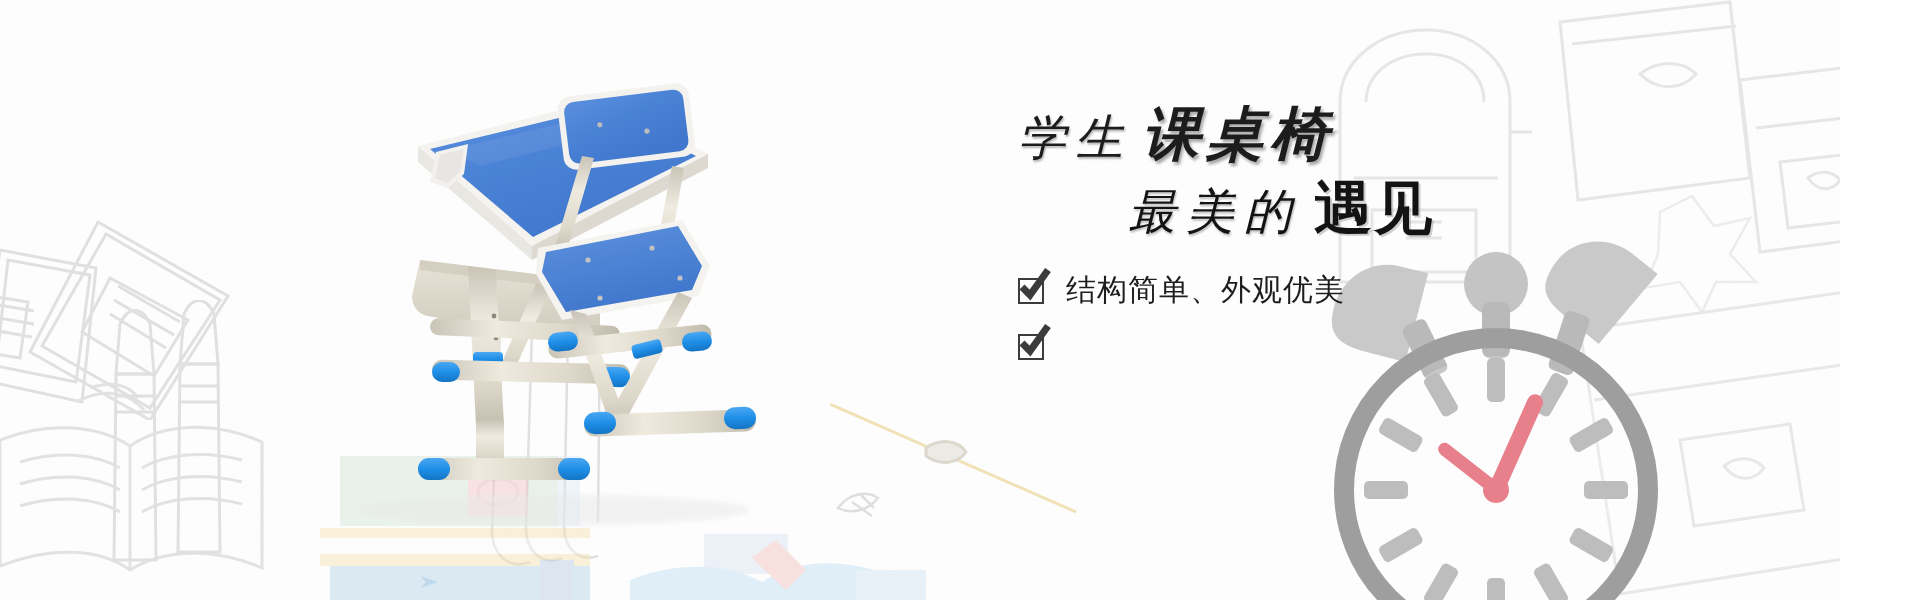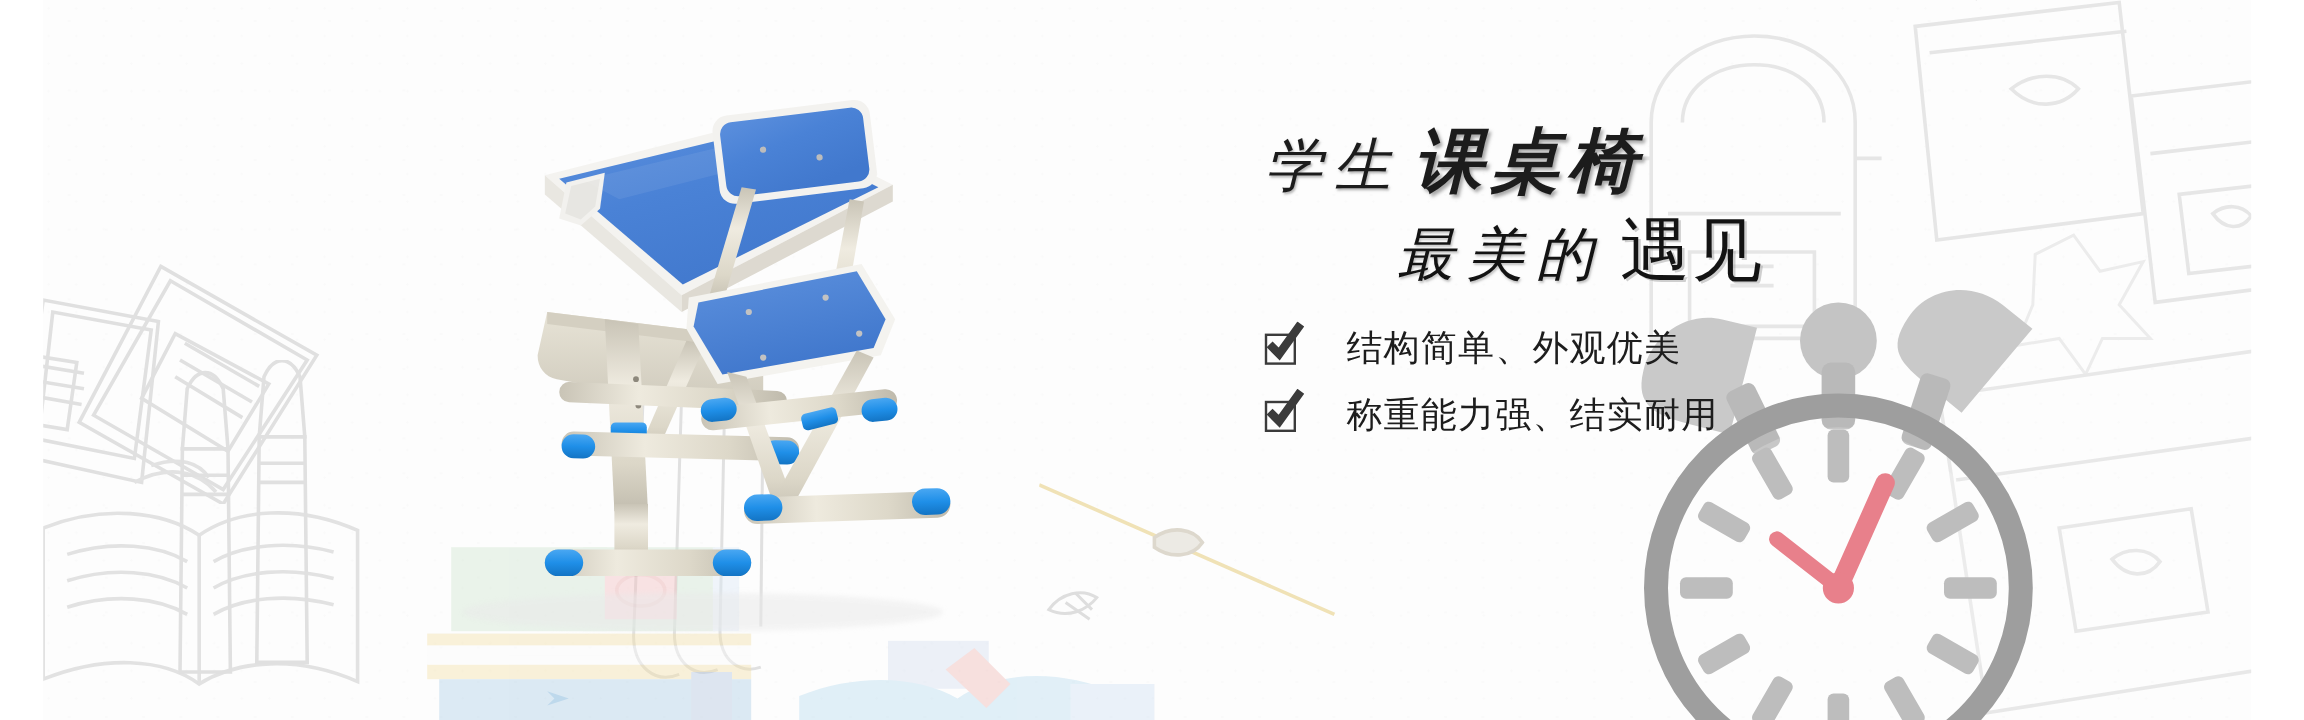--- a/index.html
+++ b/index.html
@@ -8,21 +8,20 @@
     width:1920px; height:600px;
     font-family:"Liberation Sans","DejaVu Sans",sans-serif;
     overflow:hidden;
   }
 
   #banner {
     position:relative;
     width:1840px; height:600px;
     background:#fdfdfd;
     overflow:hidden;
-    margin-left:36px;
   }
 
   
   .bg-layer { position:absolute; inset:0; pointer-events:none; }
   .bg-svg { position:absolute; display:block; }
 
   
   .paper-tex{
     position:absolute; inset:0;
     background:
@@ -59,30 +58,30 @@
     position:absolute; left:110px; top:74px;
     white-space:nowrap; color:#131313;
   }
   .h2-a{
     font-family:"DejaVu Serif","Liberation Serif",serif;
     font-size:48px; letter-spacing:10px; font-style:italic;
     text-shadow:1px 2px 2px rgba(130,130,130,.5);
   }
   .h2-b{
     font-family:"Liberation Sans","DejaVu Sans",sans-serif;
-    font-size:58px; font-weight:400; letter-spacing:2px;
+    font-size:58px; font-weight:700; letter-spacing:2px;
     text-shadow:2px 2px 0 rgba(150,150,150,.45);
     margin-left:12px;
   }
 
   
   .features{ position:absolute; left:0; top:168px; }
   .feature-row{
     display:flex; align-items:center;
-    height:52px; margin-bottom:4px;gap:20px;
+    height:52px; margin-bottom:4px;
   }
   .chk{
     position:relative;
     width:30px; height:30px; flex:0 0 30px;
     margin-right:18px;
   }
   .chk .box{
     position:absolute; left:0; top:3px;
     width:26px; height:26px;
     border:2px solid #3b3b3b;
@@ -390,20 +389,19 @@
         <span class="feature-text">结构简单、外观优美</span>
       </div>
 
       <div class="feature-row">
         <span class="chk">
           <span class="box"></span>
           <svg class="tick" width="34" height="34" viewBox="0 0 34 34">
             <path d="M5,19 L13,27 L31,2" fill="none" stroke="#3b3b3b" stroke-width="7" stroke-linecap="butt" stroke-linejoin="miter"></path>
           </svg>
         </span>
-        <span class="feature-text">称重能力强、结实耐用</span>
       </div>
 
 
     </div>
   </div>
 
 </div>
 
 </body></html>

